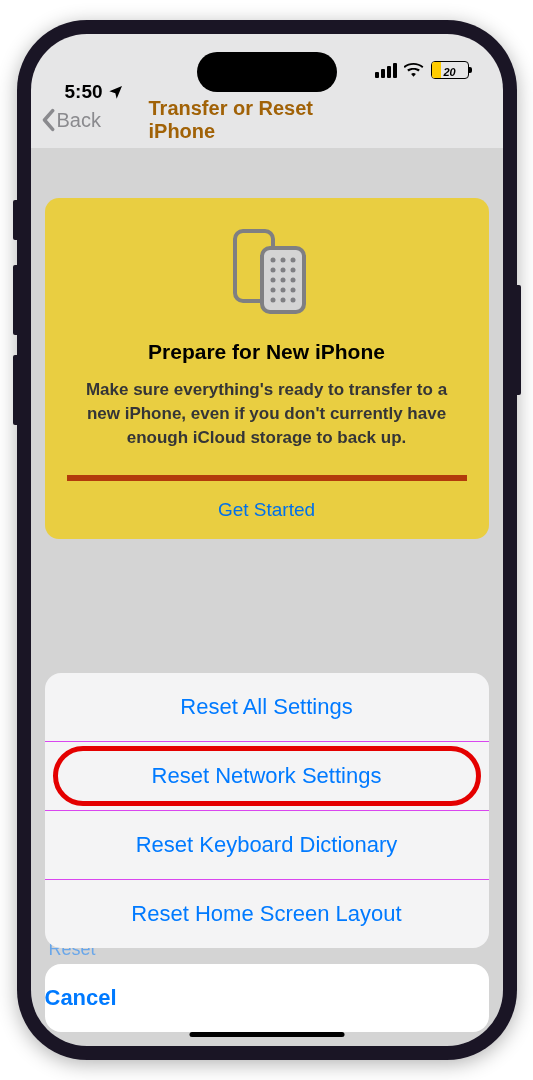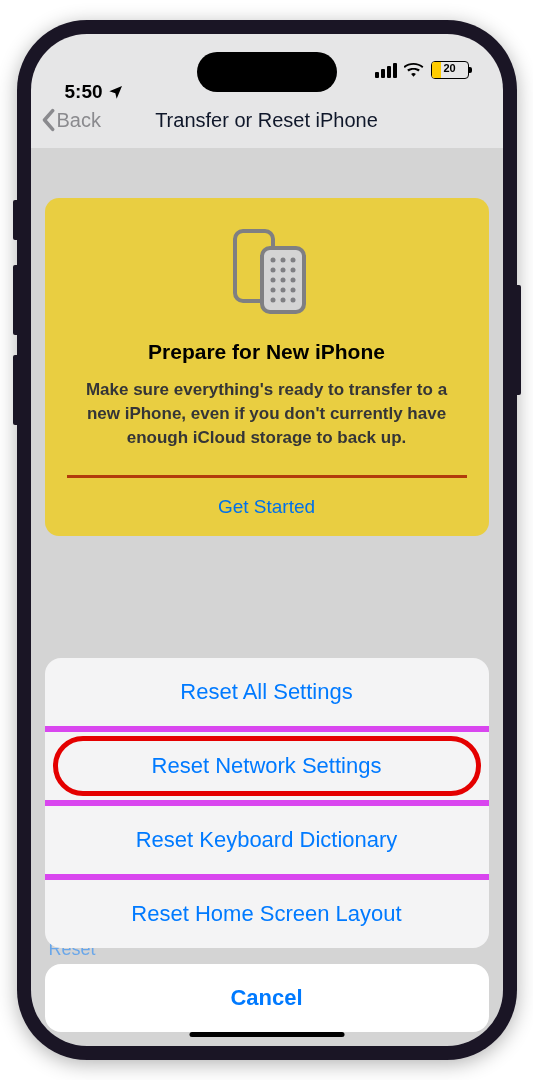--- a/index.html
+++ b/index.html
@@ -77,21 +77,22 @@
     .cellular span:nth-child(3){height:12px}
     .cellular span:nth-child(4){height:15px}
     .wifi-svg { width: 20px; height: 16px; }
     .battery {
       width: 38px;
       height: 18px;
       border: 1.5px solid #000;
       border-radius: 4px;
       position: relative;
       display: flex;
-      align-items: flex-start;
+      align-items: flex-end;
+      font-style: italic;
     }
     .battery::after {
       content: "";
       position: absolute;
       right: -4px;
       top: 5px;
       width: 2.5px;
       height: 6px;
       background: #000;
       border-radius: 0 2px 2px 0;
@@ -126,22 +127,22 @@
     }
     .chevron-left {
       width: 14px;
       height: 24px;
     }
     .nav-title {
       position: absolute;
       left: 50%;
       transform: translateX(-50%);
       font-size: 20px;
-      font-weight: 400;
-      color: #0f172a;
+      font-weight: 700;
+      color: #a16207;
     }
     .content {
       position: absolute;
       top: 114px;
       left: 0;
       right: 0;
       bottom: 0;
     }
     .card {
       margin: 50px 14px 0;
@@ -162,21 +163,21 @@
       color: #000;
     }
     .card-desc {
       font-size: 17px;
       color: #3a3a3c;
       line-height: 1.4;
       padding: 0 4px 26px;
       font-weight: bold;
     }
     .card-action {
-      border-top: 3px solid #c2410c;
+      border-top: 6px solid #c2410c;
       padding: 18px 0;
       color: #007aff;
       font-size: 19px;
     }
     .dim-overlay {
       position: absolute;
       inset: 0;
       background: rgba(0,0,0,0.08);
       pointer-events: none;
     }
@@ -190,28 +191,27 @@
       background: #f4f4f5;
       border-radius: 16px;
       overflow: hidden;
       margin-bottom: 16px;
     }
     .sheet-item {
       padding: 21px 0;
       text-align: center;
       font-size: 22px;
       color: #007aff;
-      border-top: 6px solid #d946ef;
+      border-top: 1px solid #d946ef;
       position: relative;
     }
     .sheet-item:first-child { border-top: none; }
     .sheet-cancel {
       background: #fff;
       border-radius: 16px;
-      text-align: center;
       padding: 21px 0;
       font-size: 22px;
       font-weight: 600;
       color: #007aff;
     }
     .highlight-ring {
       position: absolute;
       left: 8px; right: 8px; top: 4px; bottom: 4px;
       border: 5px solid #e40000;
       border-radius: 30px;

